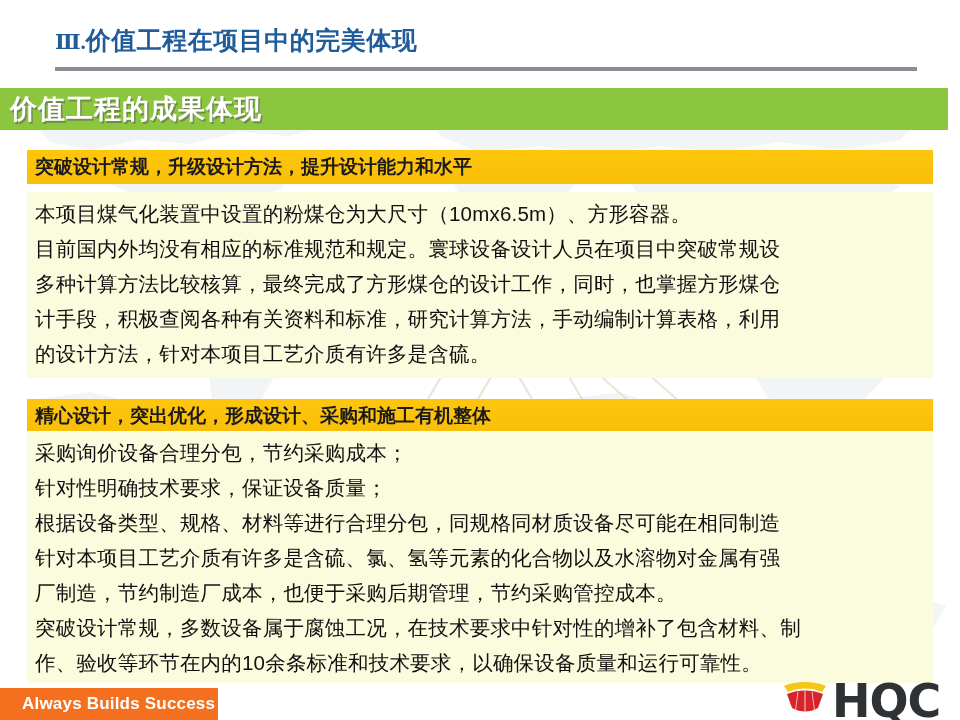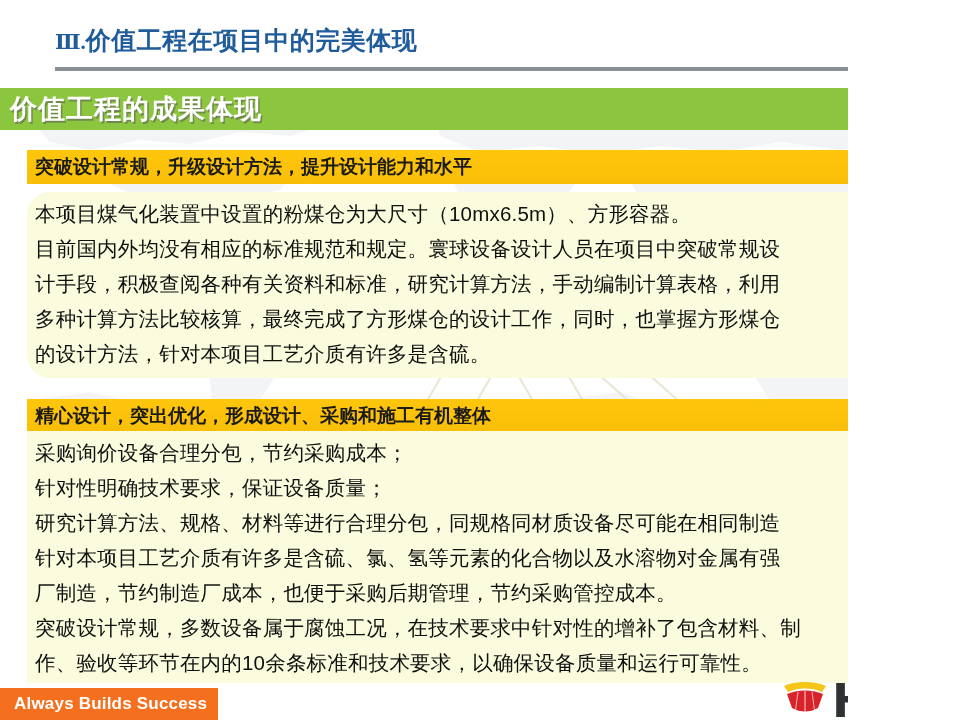--- a/index.html
+++ b/index.html
@@ -12,21 +12,21 @@
     overflow: hidden;
     background: #ffffff;
     font-family: "Liberation Sans", "DejaVu Sans", sans-serif;
     position: relative;
   }
 
   
   .slide {
     position: absolute;
     left: 0; top: 0;
-    width: 848px;
+    width: 960px;
     height: 720px;
     background: #ffffff;
     overflow: hidden;
   }
 
   
   .map-watermark {
     position: absolute;
     left: 0; top: 0;
     width: 960px;
@@ -123,40 +123,40 @@
   .cream-box p {
     margin: 0;
     color: #101010;
     font-size: 20.5px;
     line-height: 35px;
     letter-spacing: 0.2px;
     white-space: nowrap;
   }
 
   #header-1 { top: 150px; }
-  #body-1   { top: 192px; height: 186px; border-radius: 23px; }
+  #body-1   { top: 192px; height: 186px; }
   #header-2 { top: 389px; margin-top: 10px; }
   #body-2   { top: 431px; height: 252px; }
 
   
   .footer-strip {
     position: absolute;
     left: 0;
     top: 688px;
     width: 218px;
     height: 32px;
     background: #f4701f;
   }
   .footer-strip span {
     display: block;
     color: #ffffff;
     font-size: 17px;
     font-weight: bold;
     line-height: 32px;
-    padding-left: 14px;
+    padding-left: 22px;
     letter-spacing: 0.2px;
     white-space: nowrap;
   }
 
   .brand-logo {
     position: absolute;
     left: 782px;
     top: 680px;
     width: 178px;
     height: 40px;
@@ -228,30 +228,30 @@
   </div>
   <div class="heading-rule"></div>
 
   <div class="green-band"></div>
   <div class="green-band-label">价值工程的成果体现</div>
 
   <div class="yellow-header" id="header-1">突破设计常规，升级设计方法，提升设计能力和水平</div>
   <div class="cream-box" id="body-1">
     <p>本项目煤气化装置中设置的粉煤仓为大尺寸（10mx6.5m）、方形容器。</p>
     <p>目前国内外均没有相应的标准规范和规定。寰球设备设计人员在项目中突破常规设</p>
+    <p>多种计算方法比较核算，最终完成了方形煤仓的设计工作，同时，也掌握方形煤仓</p>
     <p>计手段，积极查阅各种有关资料和标准，研究计算方法，手动编制计算表格，利用</p>
-    <p>多种计算方法比较核算，最终完成了方形煤仓的设计工作，同时，也掌握方形煤仓</p>
     <p>的设计方法，针对本项目工艺介质有许多是含硫。</p>
   </div>
 
   <div class="yellow-header" id="header-2">精心设计，突出优化，形成设计、采购和施工有机整体</div>
   <div class="cream-box" id="body-2">
     <p>采购询价设备合理分包，节约采购成本；</p>
     <p>针对性明确技术要求，保证设备质量；</p>
-    <p>研究计算方法、规格、材料等进行合理分包，同规格同材质设备尽可能在相同制造</p>
+    <p>根据设备类型、规格、材料等进行合理分包，同规格同材质设备尽可能在相同制造</p>
     <p>针对本项目工艺介质有许多是含硫、氯、氢等元素的化合物以及水溶物对金属有强</p>
     <p>厂制造，节约制造厂成本，也便于采购后期管理，节约采购管控成本。</p>
     <p>突破设计常规，多数设备属于腐蚀工况，在技术要求中针对性的增补了包含材料、制</p>
     <p>作、验收等环节在内的10余条标准和技术要求，以确保设备质量和运行可靠性。</p>
   </div>
 
   <div class="footer-strip">
     <span>Always Builds Success</span>
   </div>
 

